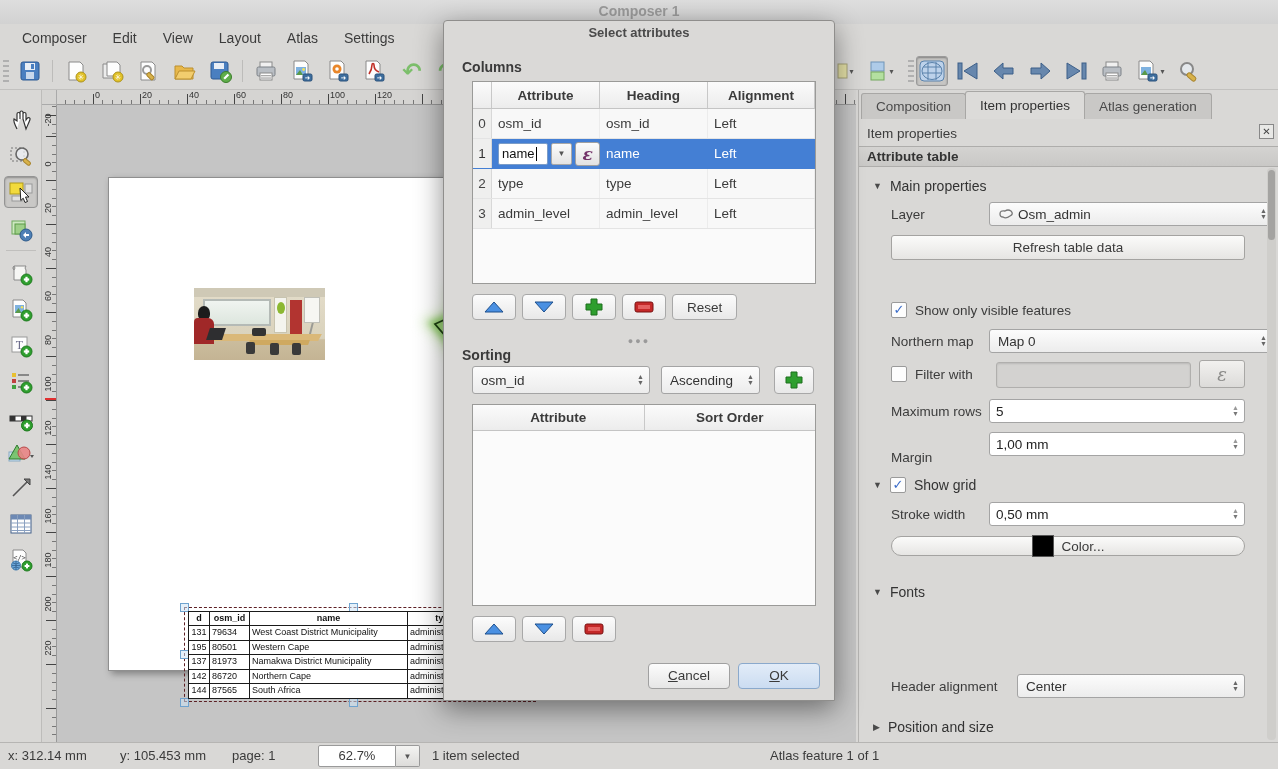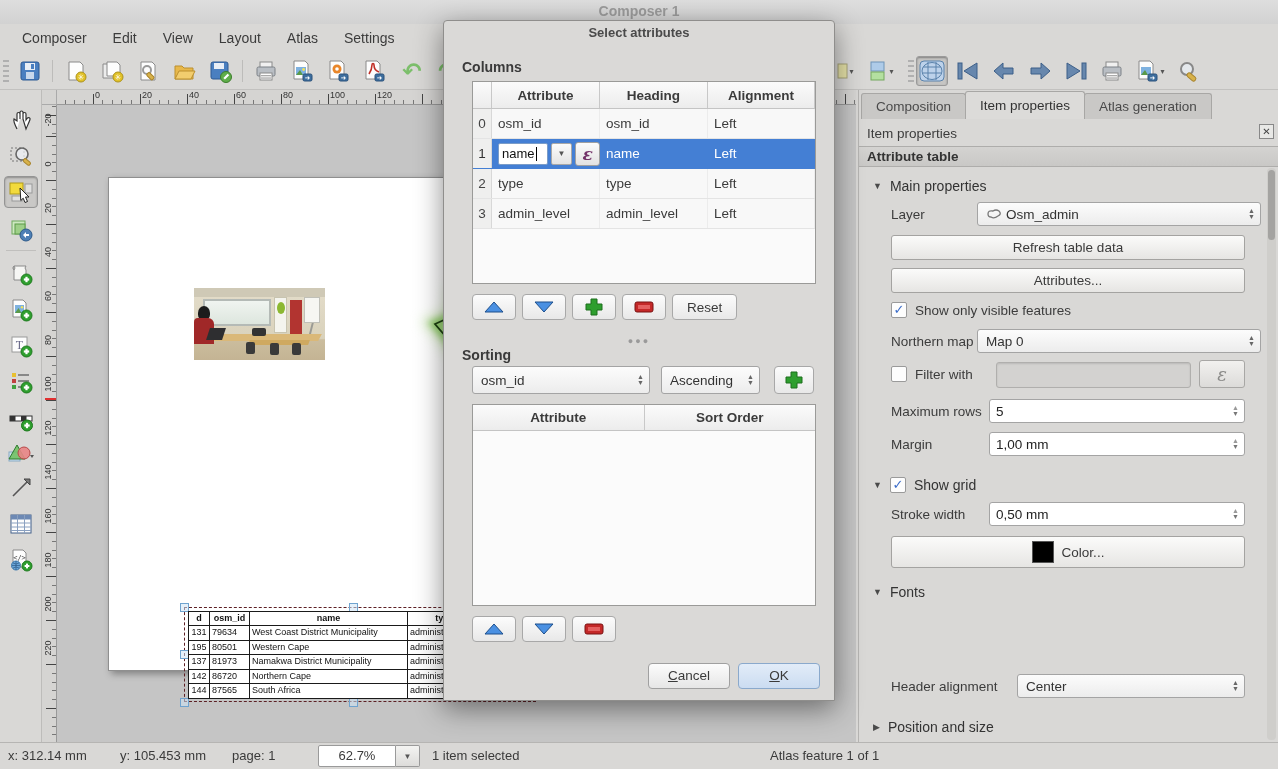--- a/index.html
+++ b/index.html
@@ -114,21 +114,21 @@
   .panel { position:absolute; left:858px; top:90px; width:420px; bottom:27px; background:#d9d8d6; border-left:1px solid #b4b3b1; }
   .tabs { position:absolute; left:2px; top:3px; display:flex; }
   .tab { height:26px; padding:0 14px; font-size:13.5px; display:flex; align-items:center; background:#c9c8c6; border:1px solid #a8a7a5; border-bottom:none; margin-right:-1px; color:#4a4a4a; border-radius:3px 3px 0 0; }
   .tab.active { background:#dcdbd9; height:28px; margin-top:-2px; color:#333; }
   .dock-title { position:absolute; left:8px; top:36px; font-size:13.5px; color:#3c3c3c; }
   .dock-close { position:absolute; right:4px; top:34px; width:15px; height:15px; border:1px solid #888; background:#e8e8e6; font-size:10px; line-height:13px; text-align:center; color:#444; }
   .item-title { position:absolute; left:0; top:56px; width:100%; height:21px; background:linear-gradient(#d4d3d1,#c9c8c6); border-top:1px solid #aeadab; border-bottom:1px solid #aeadab; font-weight:bold; font-size:13.5px; padding-left:8px; line-height:19px; color:#333; }
   .pgroup { position:absolute; left:14px; font-size:14px; color:#333; display:flex; align-items:center; gap:8px; }
   .tri { font-size:9px; color:#4a4a4a; }
   .plabel { position:absolute; left:32px; font-size:13.5px; color:#3c3c3c; }
-  .pcombo { position:absolute; left:118px; width:284px; height:24px; }
+  .pcombo { position:absolute; left:130px; width:284px; height:24px; }
   .pbtn { position:absolute; left:32px; width:354px; height:25px; background:linear-gradient(#fbfbfa,#e6e5e3); border:1px solid #a4a3a1; border-radius:3px; font-size:13.5px; color:#3a3a3a; display:flex; align-items:center; justify-content:center; gap:8px; }
   .spin { position:absolute; background:#fff; border:1px solid #a4a4a4; border-radius:3px; height:24px; font-size:13.5px; color:#222; display:flex; align-items:center; padding-left:6px; }
   .spin .arrows { position:absolute; right:5px; top:50%; transform:translateY(-50%); display:flex; flex-direction:column; line-height:6px; font-size:7px; color:#777; }
   .spin .arrows span:first-child { color:#999; }
   .cb { position:absolute; width:16px; height:16px; background:#fdfdfd; border:1px solid #9a9a9a; border-radius:2px; text-align:center; line-height:14px; font-size:13px; color:#3a6cc9; font-weight:bold; }
   .cb.empty { color:transparent; }
   .cblabel { position:absolute; font-size:13.5px; color:#3c3c3c; }
   .dis-input { position:absolute; left:137px; width:195px; height:26px; background:#d3d2d0; border:1px solid #b0afad; border-radius:3px; box-shadow:inset 0 1px 2px rgba(0,0,0,.12); }
   .eps2 { position:absolute; left:340px; width:46px; height:28px; background:linear-gradient(#f2f1ef,#dcdbd9); border:1px solid #a8a7a5; border-radius:3px; font-family:"DejaVu Serif",serif; font-style:italic; font-size:18px; color:#8a8a88; display:flex; align-items:center; justify-content:center; }
   .swatch { width:22px; height:22px; background:#000; border:1px solid #555; }
@@ -568,21 +568,20 @@
         <path d="M2,6 q0,-4 5,-3 q3,-2 6,0 q3,3 -1,5 q-4,3 -7,1 q-3,0 -3,-3" fill="none" stroke="#777" stroke-width="1.3"></path>
       </svg>
     <span>Osm_admin</span>
     <span class="arrows">
         <span>▲</span>
         <span>▼</span>
       </span>
   </div>
 
   <div class="pbtn" style="top:145px">Refresh table data</div>
-  <div class="pbtn" style="top:178px">Attributes...</div>
 
   <div class="cb" style="left:32px; top:212px;">✓</div>
   <div class="cblabel" style="left:56px; top:213px;">Show only visible features</div>
 
   <div class="plabel" style="top:244px">Northern map</div>
   <div class="combo pcombo" style="top:239px">
     <span>Map 0</span>
     <span class="arrows">
         <span>▲</span>
         <span>▼</span>
@@ -596,21 +595,21 @@
 
   <div class="plabel" style="top:314px">Maximum rows</div>
   <div class="spin" style="left:130px; top:309px; width:256px;">
     <span>5</span>
     <span class="arrows">
         <span>▲</span>
         <span>▼</span>
       </span>
   </div>
 
-  <div class="plabel" style="top:347px">Margin</div>
+  <div class="plabel" style="top:360px">Margin</div>
   <div class="spin" style="left:130px; top:342px; width:256px;">
     <span>1,00 mm</span>
     <span class="arrows">
         <span>▲</span>
         <span>▼</span>
       </span>
   </div>
 
   <div class="pgroup" style="top:387px">
     <span class="tri">▼</span>
@@ -620,21 +619,21 @@
 
   <div class="plabel" style="top:417px">Stroke width</div>
   <div class="spin" style="left:130px; top:412px; width:256px;">
     <span>0,50 mm</span>
     <span class="arrows">
         <span>▲</span>
         <span>▼</span>
       </span>
   </div>
 
-  <div class="pbtn" style="top:446px; height:32px;">
+  <div class="pbtn" style="top:446px; height:20px;border-radius:10px;">
     <span class="swatch"></span>
     <span>Color...</span>
   </div>
 
   <div class="pgroup" style="top:494px">
     <span class="tri">▼</span>
     <span>Fonts</span>
   </div>
 
 

